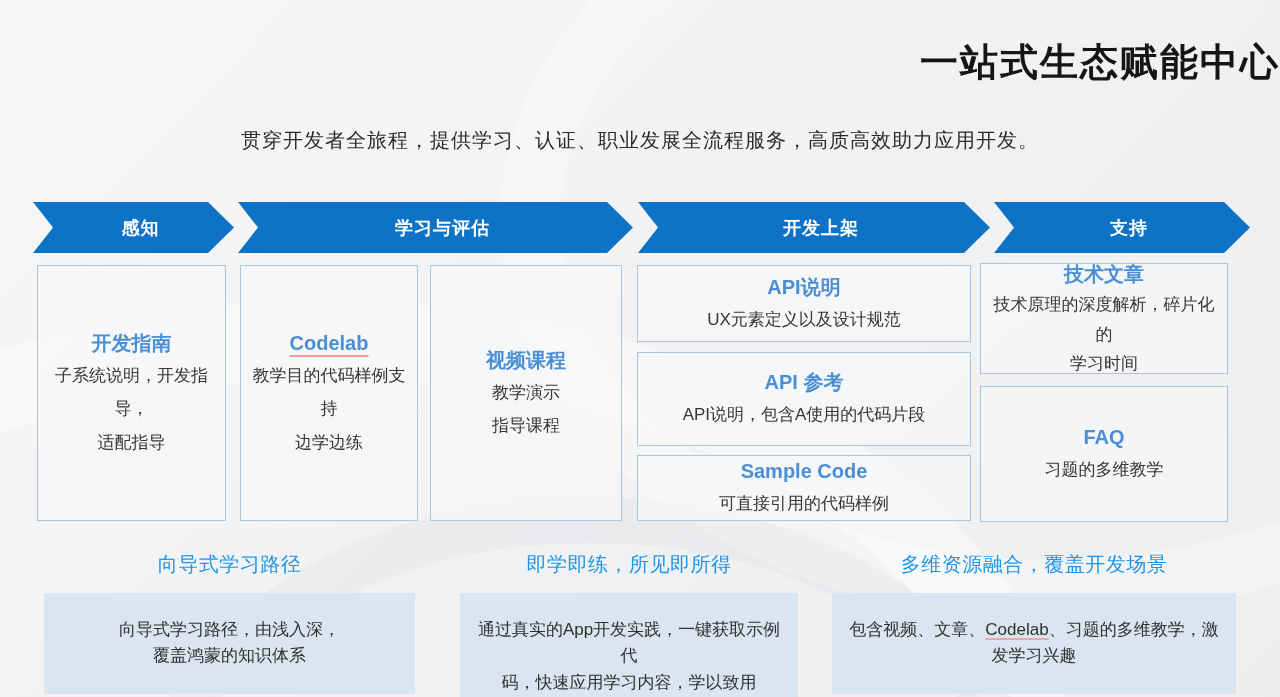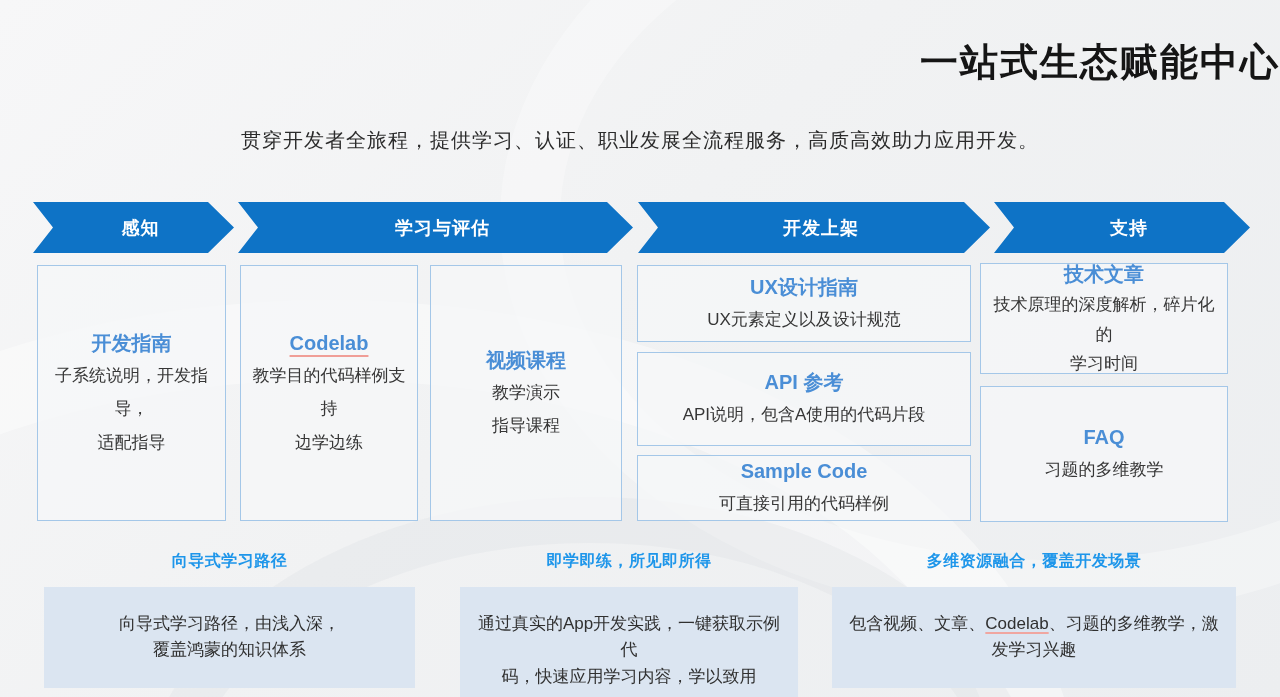--- a/index.html
+++ b/index.html
@@ -63,21 +63,21 @@
   .card-sample   { left:637px; top:455px; width:334px; height:66px;  }
   .card-articles { left:980px; top:263px; width:248px; height:111px; }
   .card-faq      { left:980px; top:386px; width:248px; height:136px; }
   .card-articles .card-line { line-height:1.75; }
 
   
   .feature { position:absolute; top:551px; text-align:center; }
   .feature-1 { left:44px;  width:371px; }
   .feature-2 { left:460px; width:338px; }
   .feature-3 { left:832px; width:404px; }
-  .feature-heading { color:#1e96ea; font-weight:bold; font-size:16px; letter-spacing:0.5px; }
+  .feature-heading { color:#1e96ea; font-weight:normal; font-size:20px; letter-spacing:0.5px; }
   .feature-box {
     margin-top:15px; background:#dbe5f1; min-height:64px;
     display:flex; flex-direction:column; justify-content:center;
     font-size:17px; color:#303030; line-height:1.55; padding:24px 10px;
   }
   .feature-box .fline { display:block; }
   .inline-spell {
     text-decoration:underline;
     text-decoration-color:#f0a6a0;
     text-decoration-thickness:1.5px;
@@ -120,21 +120,21 @@
     <div class="card-line">教学目的代码样例支持</div>
     <div class="card-line">边学边练</div>
   </div>
   <div class="card card-video">
     <div class="card-title">视频课程</div>
     <div class="card-line">教学演示</div>
     <div class="card-line">指导课程</div>
   </div>
 
   <div class="card card-ux">
-    <div class="card-title">UX设计指南</div>
+    <div class="card-title">API说明</div>
     <div class="card-line">UX元素定义以及设计规范</div>
   </div>
   <div class="card card-api">
     <div class="card-title">API 参考</div>
     <div class="card-line">API说明，包含A使用的代码片段</div>
   </div>
   <div class="card card-sample">
     <div class="card-title">Sample Code</div>
     <div class="card-line">可直接引用的代码样例</div>
   </div>

